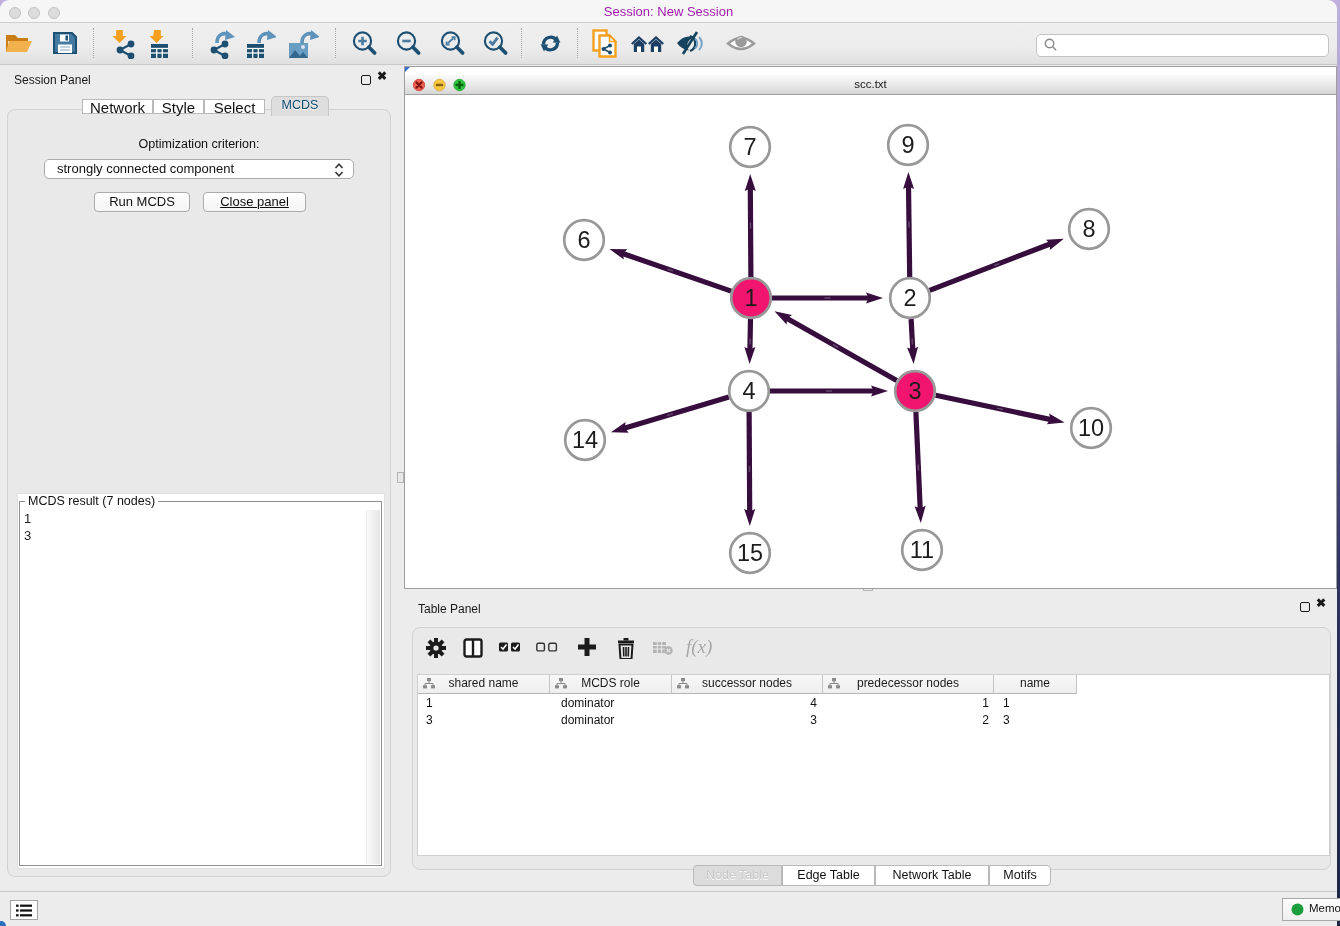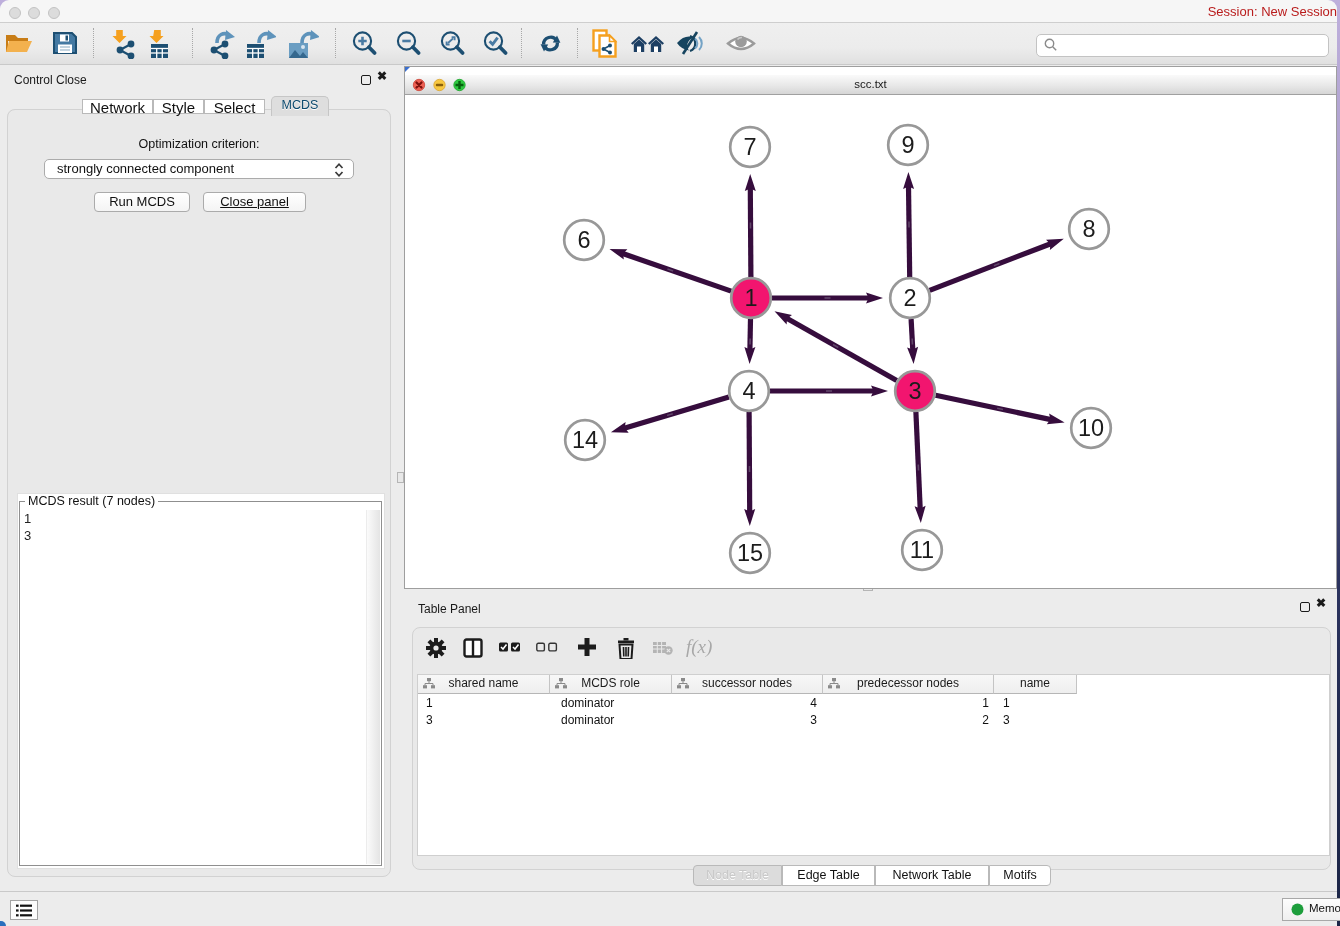--- a/index.html
+++ b/index.html
@@ -5,22 +5,22 @@
 body{width:1340px;height:926px;position:relative;overflow:hidden;
  font-family:"Liberation Sans",sans-serif;
  background:linear-gradient(180deg,#beafdc 0%,#a79bc8 25%,#7a74a4 38%,#4a4c7c 50%,#2d3460 62%,#20294e 80%,#1c2647 100%);}
 .abs{position:absolute;}
 #win{position:absolute;left:0;top:2px;width:1337px;height:924px;background:#ececec;
  border-radius:9px 9px 0 0;}
 #titlebar{position:absolute;left:0;top:0;width:1337px;height:22px;background:#f6f6f6;
  border-radius:9px 9px 0 0;border-bottom:1px solid #cecece;}
 .tl{position:absolute;top:7px;width:12px;height:12px;border-radius:50%;
  background:#dcdcdc;border:1px solid #c3c3c3;box-sizing:border-box;}
-#title{position:absolute;top:4px;left:0;width:100%;text-align:right;
- font-size:13px;color:#b91c1c;}
+#title{position:absolute;top:4px;left:0;width:100%;text-align:center;
+ font-size:13px;color:#a21caf;}
 #toolbar{position:absolute;left:0;top:23px;width:1337px;height:41px;
  background:linear-gradient(180deg,#efefef 0%,#ececec 60%,#e0e0e0 100%);
  border-bottom:1px solid #c9c9c9;}
 .sep{position:absolute;top:5px;height:30px;width:0;border-left:1px dotted #a8a8a8;}
 .ticon{position:absolute;top:7px;}
 #searchbox{position:absolute;left:1036px;top:11px;width:291px;height:21px;background:#fff;
  border:1px solid #c3c3c3;border-radius:5px;}
 
 #cp-title{position:absolute;left:14px;top:73px;font-size:12px;color:#1a1a1a;}
 .winbtn-sq{position:absolute;width:8px;height:8px;border:1.6px solid #1a1a1a;border-radius:2px;}
@@ -230,21 +230,21 @@
       <path d="M11.5 7.5 A 5 4 0 0 1 16 5.5" stroke="#c9c9c9" stroke-width="1.6" fill="none"></path>
     </svg>
  <div id="searchbox">
       <svg width="16" height="16" style="position:absolute;left:6px;top:2px" viewBox="0 0 16 16">
         <circle cx="6.5" cy="6.5" r="4.2" fill="none" stroke="#8a8a8a" stroke-width="1.4"></circle>
         <line x1="9.7" y1="9.7" x2="13.2" y2="13.2" stroke="#8a8a8a" stroke-width="1.4"></line>
       </svg>
     </div>
 </div>
 
-<div id="cp-title">Control Close</div>
+<div id="cp-title">Session Panel</div>
 <div class="winbtn-sq" style="left:361px;top:75px;"></div>
 <div class="winbtn-x" style="left:377px;top:69px;">✖</div>
 <div id="cp-band"></div>
 <div id="cp-panel"></div>
 <div class="tab" style="left:82px;width:71px;">Network</div>
 <div class="tab" style="left:153px;width:51px;">Style</div>
 <div class="tab" style="left:204px;width:61px;">Select</div>
 <div id="tab-mcds">MCDS</div>
 <div id="opt-label">Optimization criterion:</div>
 <div id="dropdown">strongly connected component

